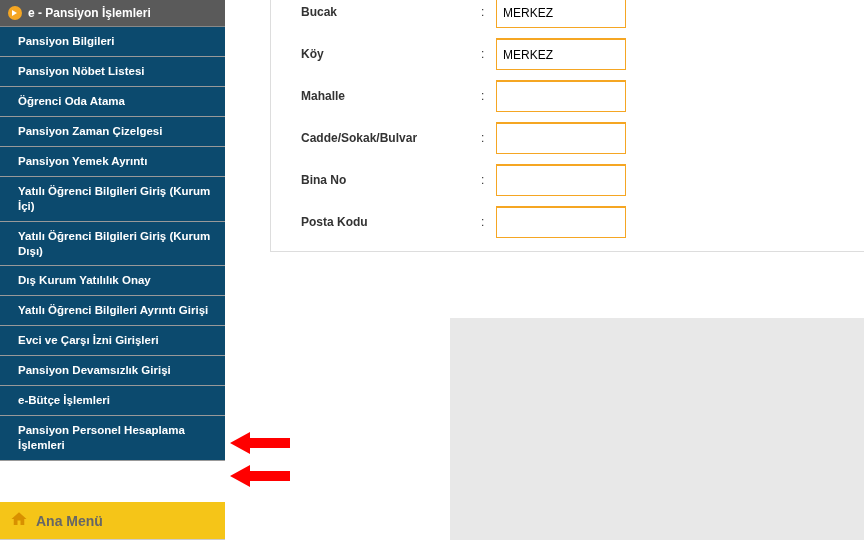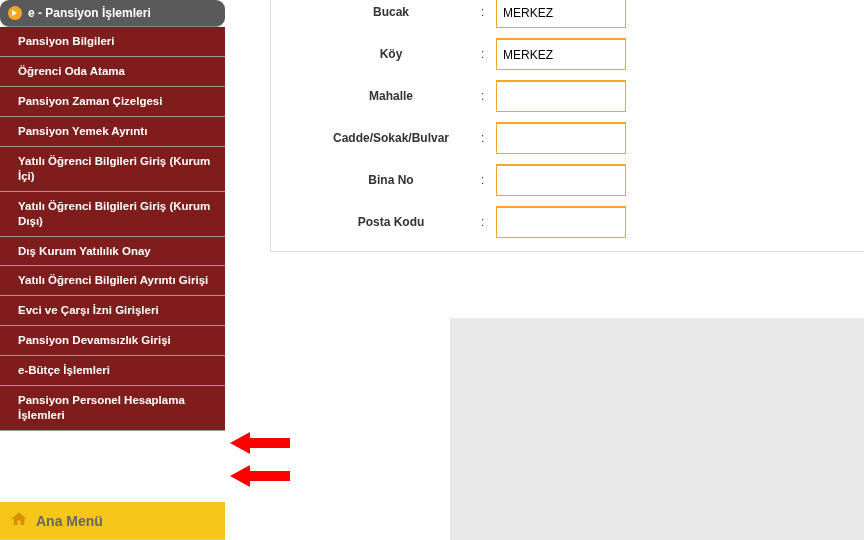--- a/index.html
+++ b/index.html
@@ -1,27 +1,27 @@
 <!DOCTYPE html>
 <html><head>
   <meta charset="utf-8">
   <style>
     * { margin: 0; padding: 0; box-sizing: border-box; }
     body { font-family: Arial, sans-serif; font-size: 12px; background: #fff; width: 864px; height: 540px; position: relative; overflow: hidden; }
     .container { display: flex; width: 100%; height: 100%; }
     .sidebar { width: 225px; display: flex; flex-direction: column; position: relative; }
-    .menu-header { background: #5a5a5a; color: #fff; font-weight: bold; padding: 6px 8px; display: flex; align-items: flex-start; border-bottom: 1px solid #888; border-radius: 9px; }
+    .menu-header { background: #5a5a5a; color: #fff; font-weight: bold; padding: 6px 8px; display: flex; align-items: flex-start; border-bottom: 1px solid #888; }
     .menu-header .bullet { width: 14px; height: 14px; background: #f5a623; border-radius: 50%; margin-right: 6px; display: inline-flex; align-items: center; justify-content: center; color: #fff; font-size: 10px; }
-    .menu-item { background: #7f1d1d; color: #fff; font-weight: bold; padding: 7px 8px 7px 18px; border-bottom: 1px solid #999; cursor: pointer; font-size: 11.5px; line-height: 1.3; }
+    .menu-item { background: #0c4a6e; color: #fff; font-weight: bold; padding: 7px 8px 7px 18px; border-bottom: 1px solid #999; cursor: pointer; font-size: 11.5px; line-height: 1.3; }
     .ana-menu { background: #f5c518; color: #666; font-weight: bold; padding: 8px 10px; display: flex; align-items: center; border-bottom: 1px solid #ccc; font-size: 14px; margin-top: auto; }
     .ana-menu .home-icon { margin-right: 8px; }
     .content { flex: 1; position: relative; background: #fff; }
     .form-panel { background: #fff; border: 1px solid #ddd; margin: 0 0 10px 10px; padding-bottom: 8px; position: absolute; left: 260px; top: -10px; width: 620px; }
     .form-row { display: flex; align-items: center; padding: 6px 0 6px 30px; height: 42px; }
-    .form-label { width: 180px; font-weight: bold; color: #333; font-size: 12px; text-align: center; }
+    .form-label { width: 180px; font-weight: bold; color: #333; font-size: 12px; }
     .form-colon { width: 15px; color: #333; }
     .form-input { border: 1px solid #f5a623; border-top: 2px solid #f5a623; padding: 4px 6px; font-size: 12px; height: 32px; background: #fff; width: 130px; }
     .gray-area { position: absolute; top: 318px; left: 225px; right: 0; bottom: 0; background: #e8e8e8; }
     .arrow { position: absolute; width: 60px; height: 22px; left: 230px; }
     .arrow svg { width: 100%; height: 100%; }
     .arrow1 { top: 432px; }
     .arrow2 { top: 465px; }
   </style>
 </head>
 <body>
@@ -30,20 +30,21 @@
   <div class="sidebar">
     <div class="menu-header">
       <span class="bullet">
         <svg width="10" height="10" viewBox="0 0 10 10">
             <path d="M2 2 L7 5 L2 8 Z" fill="#fff"></path>
           </svg>
       </span>
       <span>e - Pansiyon İşlemleri</span>
     </div>
     <div class="menu-item">Pansiyon Bilgileri</div>
+    <div class="menu-item">Pansiyon Nöbet Listesi</div>
     <div class="menu-item">Öğrenci Oda Atama</div>
     <div class="menu-item">Pansiyon Zaman Çizelgesi</div>
     <div class="menu-item">Pansiyon Yemek Ayrıntı</div>
     <div class="menu-item">Yatılı Öğrenci Bilgileri Giriş (Kurum İçi)</div>
     <div class="menu-item">Yatılı Öğrenci Bilgileri Giriş (Kurum Dışı)</div>
     <div class="menu-item">Dış Kurum Yatılılık Onay</div>
     <div class="menu-item">Yatılı Öğrenci Bilgileri Ayrıntı Girişi</div>
     <div class="menu-item">Evci ve Çarşı İzni Girişleri</div>
     <div class="menu-item">Pansiyon Devamsızlık Girişi</div>
     <div class="menu-item">e-Bütçe İşlemleri</div>

